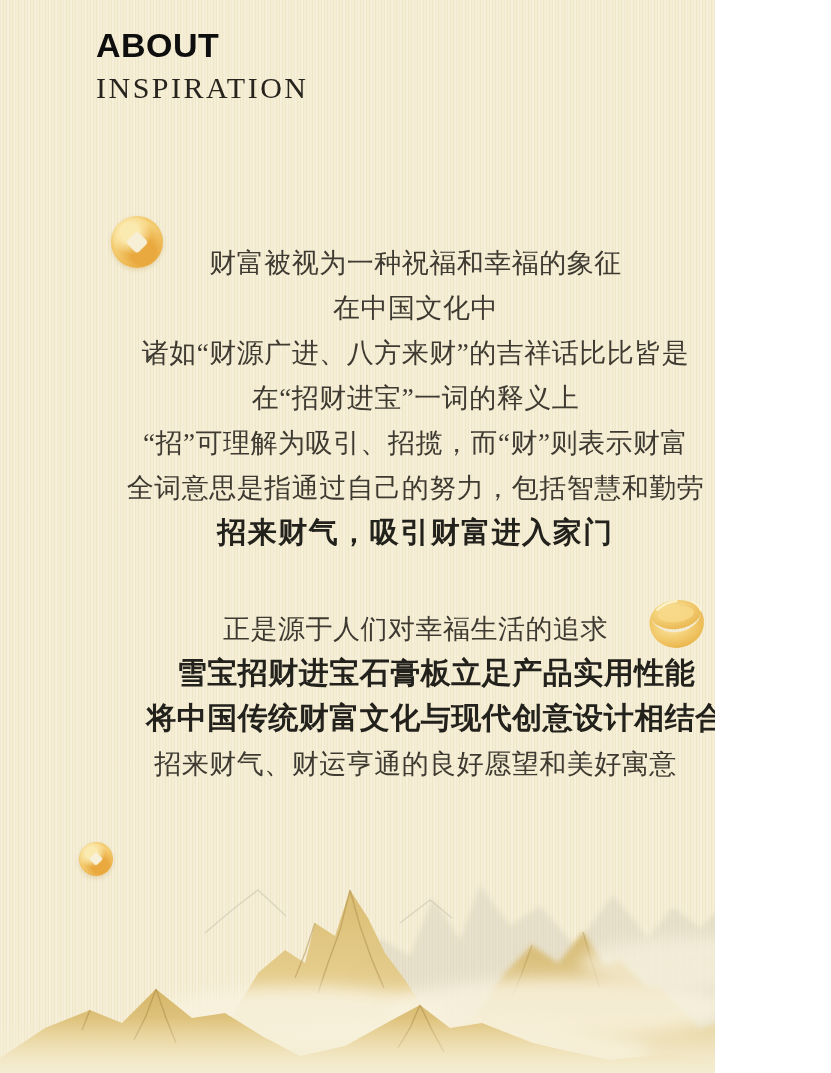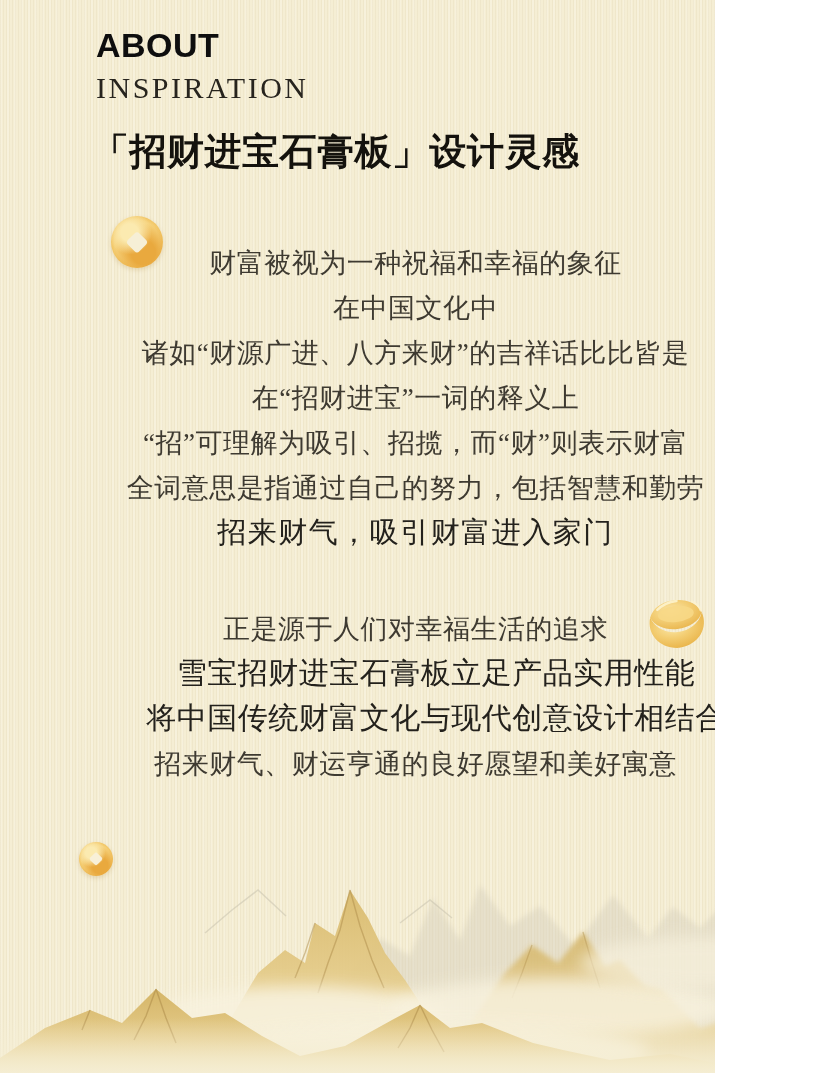--- a/index.html
+++ b/index.html
@@ -35,21 +35,21 @@
   
   .para{position:absolute;left:0;width:831px;text-align:center;}
   .para-1{top:240px;}
   .para-2{top:606px;}
   .line{
     height:45px;display:flex;align-items:center;justify-content:center;
     font-family:"Liberation Serif","DejaVu Serif",serif;
     font-size:27px;color:#3e3a31;letter-spacing:0.5px;white-space:nowrap;
   }
   .line.em{
-    font-weight:400;color:#23211c;font-size:29px;letter-spacing:1.5px;
+    font-weight:700;color:#23211c;font-size:29px;letter-spacing:1.5px;
   }
   .para-2 .line.em{font-size:30px;letter-spacing:0.5px;padding-left:41px;}
   
   .coin{
     position:absolute;border-radius:50%;
     background:
       radial-gradient(circle at 36% 32%, #fbeab0 0 18%, rgba(0,0,0,0) 45%),
       radial-gradient(circle at 62% 70%, #e9a93e 0 25%, rgba(0,0,0,0) 60%),
       radial-gradient(circle at 50% 50%, #f6d27c 0 60%, #eebb52 78%, #ecb648 100%);
     box-shadow:0 2px 4px rgba(180,140,60,0.25);
@@ -66,21 +66,20 @@
   
   .mountains{position:absolute;left:0;bottom:0;width:831px;height:205px;display:block;}
 </style>
 </head>
 <body>
 
 <div class="page">
 
   <div class="kicker">ABOUT</div>
   <div class="subkicker">INSPIRATION</div>
-  <h1 class="page-title">「招财进宝石膏板」设计灵感</h1>
 
   <div class="coin coin-large"></div>
   <div class="ingot">
     <svg width="64" height="60" viewBox="0 0 64 60">
       <defs>
         <radialGradient id="ingotG" cx="42%" cy="35%" r="75%">
           <stop offset="0%" stop-color="#fbe7a8"></stop>
           <stop offset="45%" stop-color="#f3cd72"></stop>
           <stop offset="100%" stop-color="#e7ae3f"></stop>
         </radialGradient>

